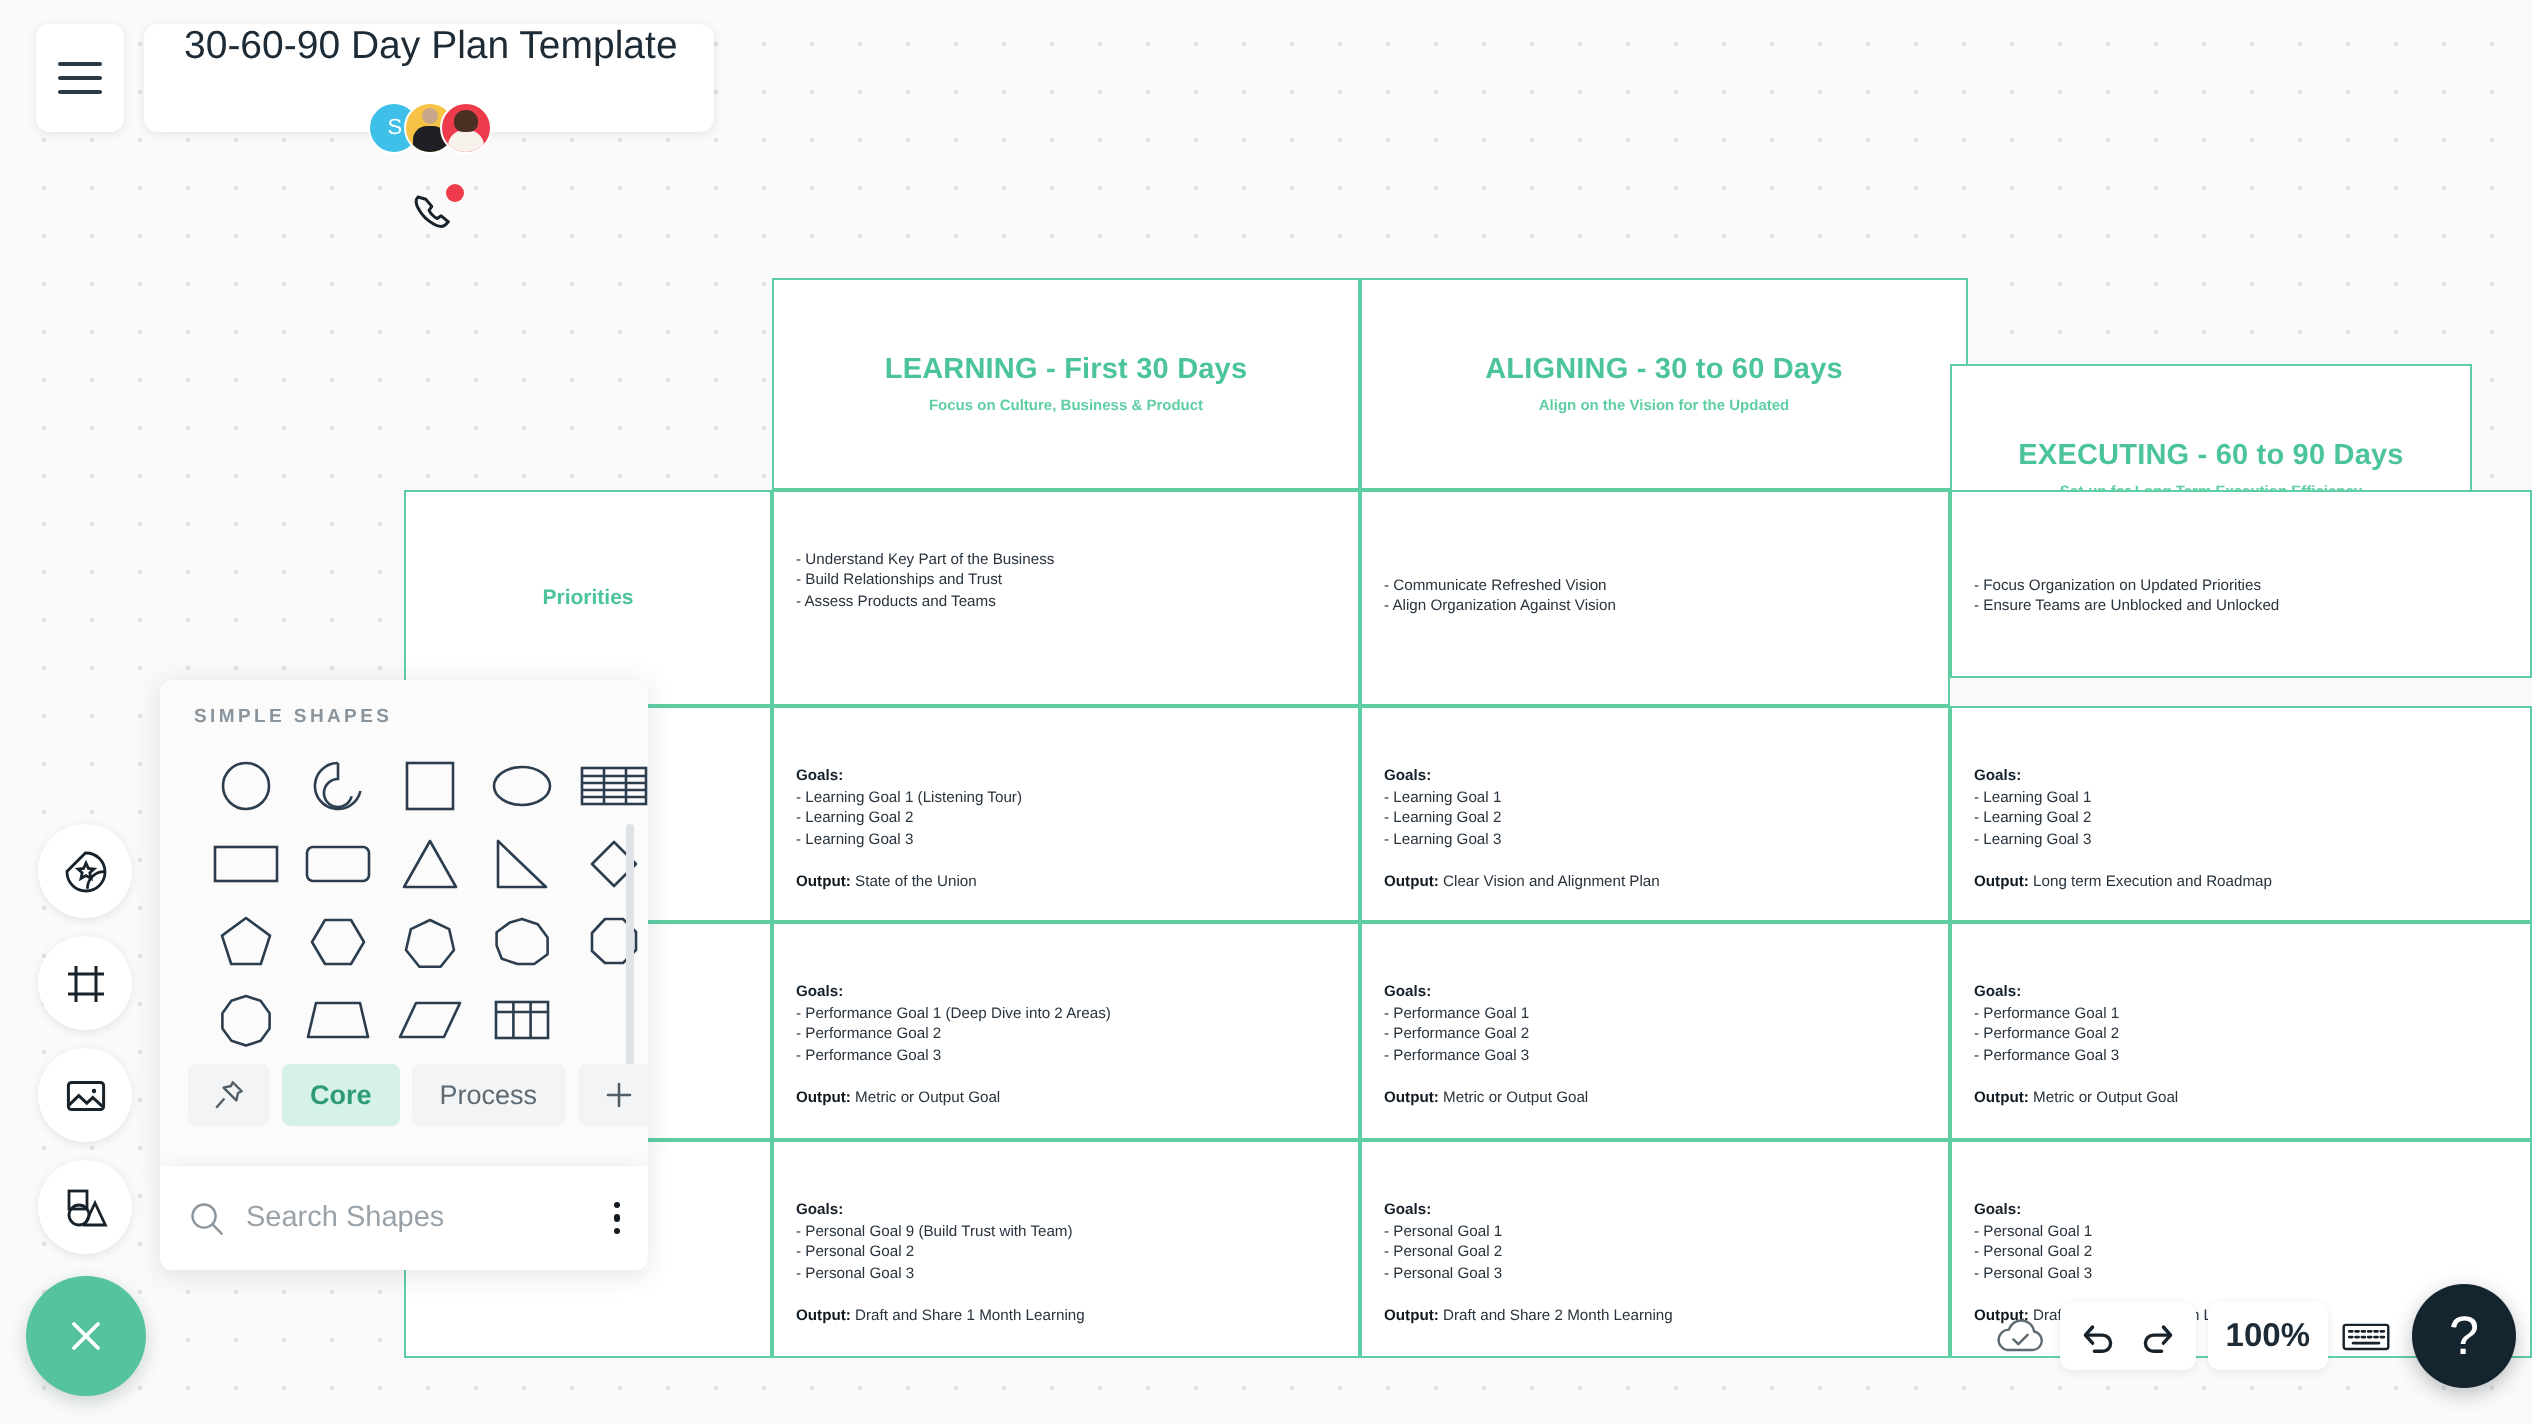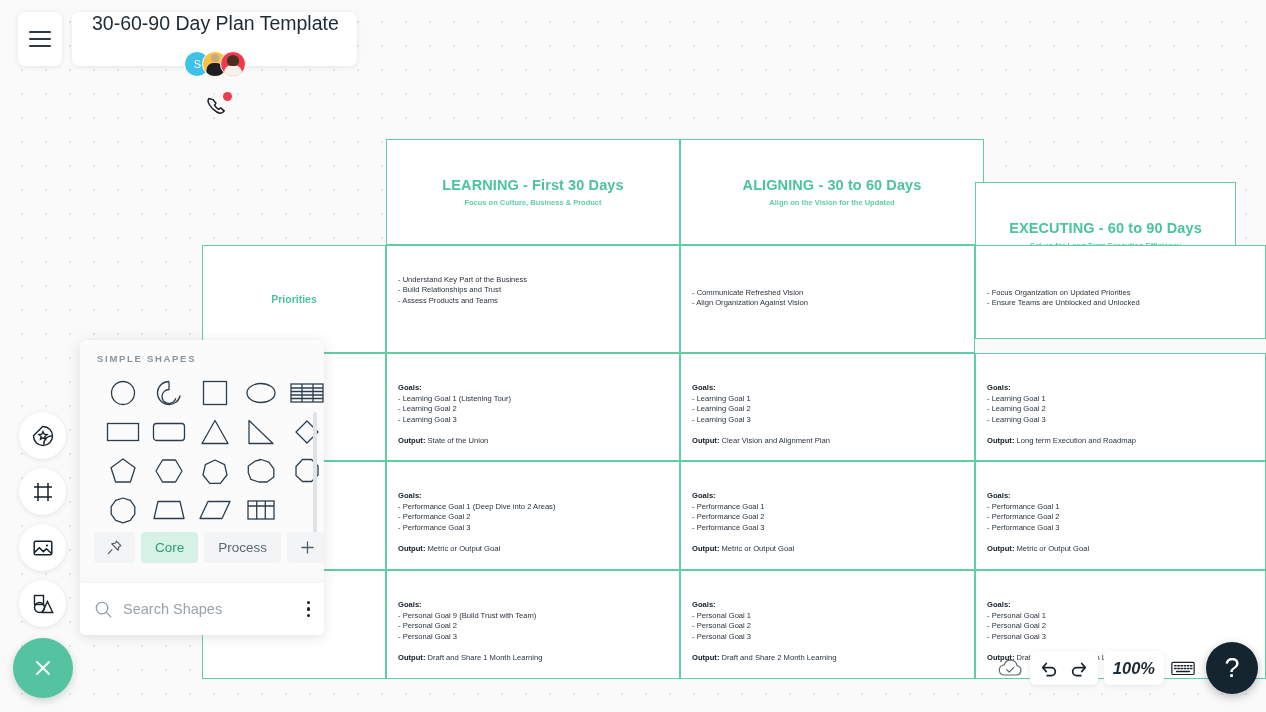--- a/index.html
+++ b/index.html
@@ -134,38 +134,38 @@
   .scrollbar {
     position: absolute; right: 7px; top: 48px; width: 4.5px; height: 128px;
     background: #dfe2e6; border-radius: 3px; cursor: pointer;
   }
   .tabs-row { position: absolute; left: 14px; top: 192px; display: flex; gap: 6px; align-items: center; }
   .tab {
     height: 31px; min-width: 37px; padding: 0 14px; border-radius: 4px;
     background: #f2f4f6; display: flex; align-items: center; justify-content: center;
     font-size: 13.5px; color: #5d6a74; cursor: pointer;
   }
-  .tab.active { background: #d6f2e6; color: #2f9b76; font-weight: 400; }
+  .tab.active { background: #d6f2e6; color: #2f9b76; font-weight: 700; }
   .tab.icon-tab { padding: 0 12px; }
 
   #search-card {
     position: absolute; left: 80px; top: 583px; width: 244px; height: 52px;
     background: #fff; border-radius: 0 0 6px 6px;
     box-shadow: 0 3px 12px rgba(40,50,60,.12);
     display: flex; align-items: center; padding: 0 14px;
   }
   .search-text { font-size: 14.5px; color: #9aa2a9; margin-left: 10px; }
   .kebab { margin-left: auto; display: flex; flex-direction: column; gap: 3px; cursor: pointer; }
   .kebab i { width: 3.4px; height: 3.4px; border-radius: 50%; background: #141b21; display: block; }
 
   
   #bottombar { position: absolute; right: 8px; bottom: 18px; display: flex; align-items: center; gap: 6px; }
   .bb-group {
     background: #fff; border-radius: 6px; box-shadow: 0 1px 5px rgba(40,50,60,.10);
-    height: 34px; display: flex; align-items: center; padding: 0 9px; gap: 10px; font-style: italic;
+    height: 34px; display: flex; align-items: center; padding: 0 9px; gap: 10px;
   }
   .zoom-label { font-size: 16.5px; font-weight: 700; color: #1d2b36; }
   .bb-plain { display: flex; align-items: center; justify-content: center; cursor: pointer; }
   #help-fab {
     width: 52px; height: 52px; border-radius: 50%; background: #15252f;
     display: flex; align-items: center; justify-content: center;
     color: #fff; font-size: 27px; cursor: pointer;
     box-shadow: 0 3px 10px rgba(20,30,40,.28); margin-left: 4px;
   }
   svg { display: block; }

